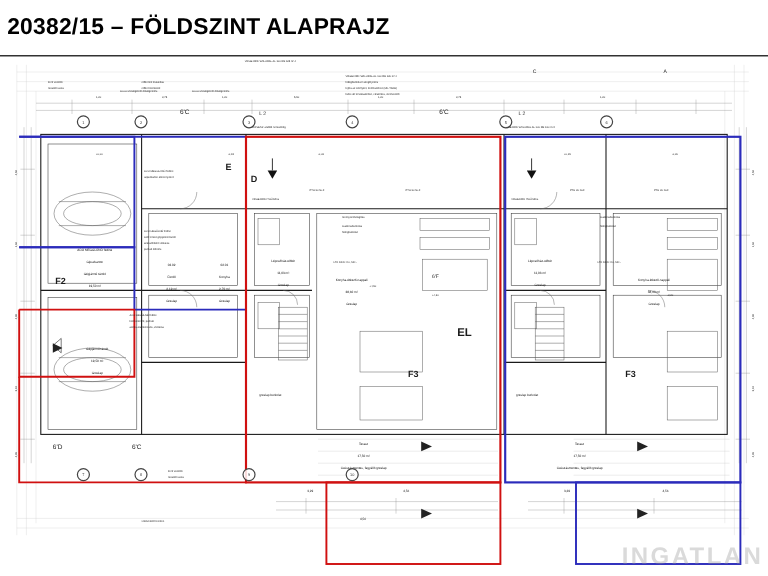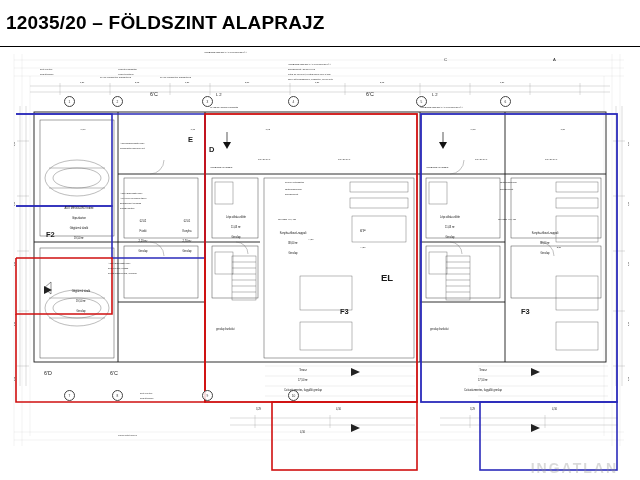--- a/index.html
+++ b/index.html
@@ -94,37 +94,37 @@
     color: #333;
     display: flex;
     align-items: center;
     justify-content: center;
     background: rgba(255,255,255,0.85);
   }
 
   
   #watermark {
     position: absolute;
-    right: 22px;
+    right: 4px;
     bottom: 4px;
-    font-size: 14px;
+    font-size: 20px;
     font-weight: bold;
     color: rgba(150,150,150,0.35);
     letter-spacing: 2px;
     z-index: 70;
     pointer-events: none;
   }
 </style>
 </head>
 <body>
 
 <div id="page">
 
   <div id="title-bar">
-    <div id="title-text">12035/20 – FÖLDSZINT ALAPRAJZ</div>
+    <div id="title-text">20382/15 – FÖLDSZINT ALAPRAJZ</div>
   </div>
 
   <div id="canvas">
 
     <svg width="640" height="434" viewBox="0 0 640 434">
 
       <g stroke="#c9c9c9" stroke-width="0.25" fill="none">
         <line x1="14" y1="8" x2="14" y2="400"></line>
         <line x1="22" y1="8" x2="22" y2="400"></line>
         <line x1="30" y1="30" x2="30" y2="390"></line>

